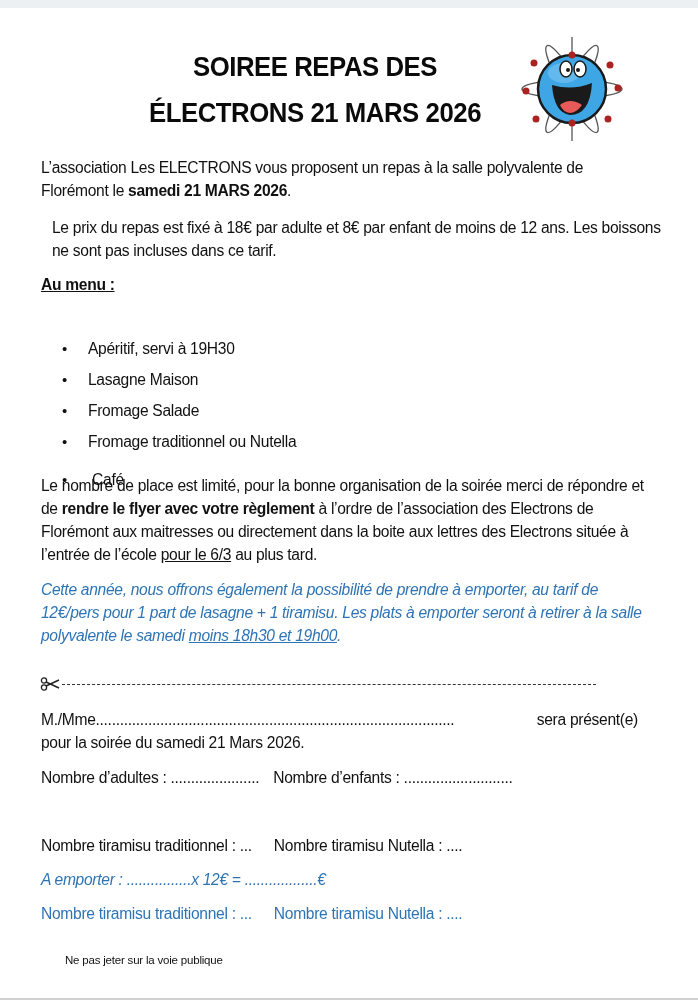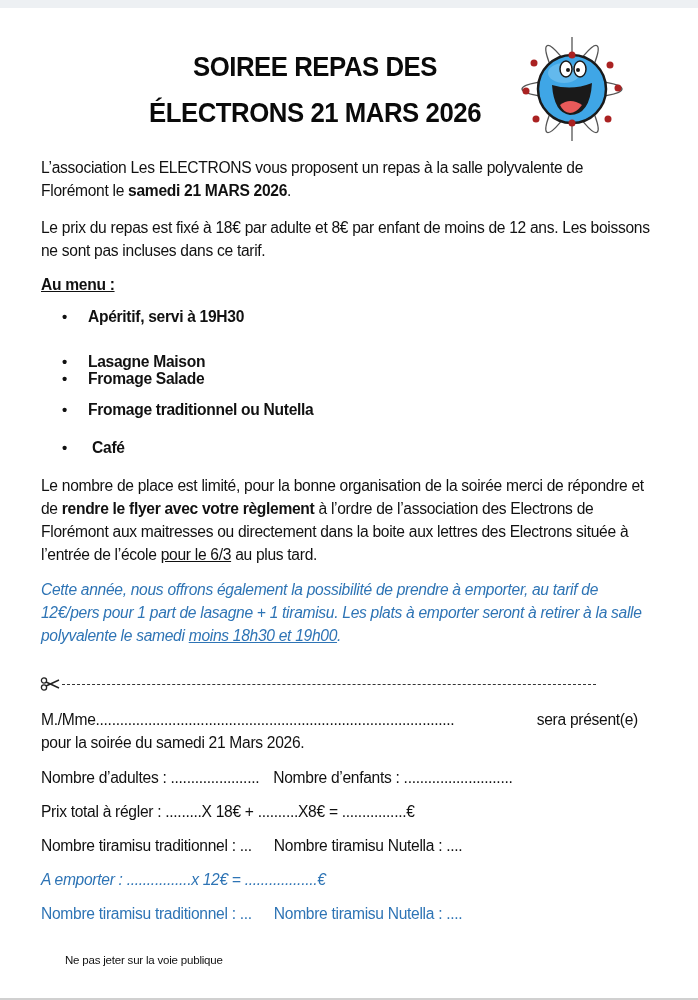--- a/index.html
+++ b/index.html
@@ -38,30 +38,30 @@
       position: absolute; left: 520px; top: 25px; width: 104px; height: 112px;
     }
     .text {
       position: absolute; left: 41px; width: 610px;
       font-size: 15.6px; line-height: 23px;
       letter-spacing: -0.3px;
     }
     .text b { font-weight: bold; }
     .u { text-decoration: underline; }
     .p1 { top: 148px; }
-    .p2 { top: 208px; }
+    .p2 { top: 208px; margin-left: 11px; }
     .menu-title {
       position: absolute; left: 41px; top: 268px;
       font-weight: bold; font-size: 15.6px; text-decoration: underline;
       letter-spacing: -0.3px;
     }
     .menu-list { position: absolute; left: 0; top: 0; }
     .menu-item {
-      position: absolute; left: 62px; font-weight: bold; font-size: 15.6px;
-      letter-spacing: -0.3px; white-space: nowrap;
+      position: absolute; left: 62px; font-weight: normal; font-size: 15.6px;
+      letter-spacing: -0.3px; white-space: nowrap; margin-top: 32px;
     }
     .menu-item .bullet {
       display: inline-block; width: 26px; font-size: 15px;
     }
     .p3 { top: 466px; }
     .blue {
       color: #2e74b5; font-style: italic;
     }
     .p4 { top: 570px; }
     .cutline {
@@ -131,21 +131,21 @@
   </svg>
 
   <div class="text p1"><span>L’association Les ELECTRONS vous proposent un repas à la salle polyvalente de Florémont le </span><b>samedi 21 MARS 2026</b><span>.</span></div>
 
   <div class="text p2">Le prix du repas est fixé à 18€ par adulte et 8€ par enfant de moins de 12 ans. Les boissons ne sont pas incluses dans ce tarif.</div>
 
   <div class="menu-title">Au menu :</div>
 
   <div class="menu-list">
     <div class="menu-item" style="top:300px"><span class="bullet">•</span><span>Apéritif, servi à 19H30</span></div>
-    <div class="menu-item" style="top:345px"><span class="bullet">•</span><span>Lasagne Maison</span></div>
+    <div class="menu-item" style="top:331px"><span class="bullet">•</span><span>Lasagne Maison</span></div>
     <div class="menu-item" style="top:362px"><span class="bullet">•</span><span>Fromage Salade</span></div>
     <div class="menu-item" style="top:393px"><span class="bullet">•</span><span>Fromage traditionnel ou Nutella</span></div>
     <div class="menu-item" style="top:431px"><span class="bullet">•</span>&nbsp;<span>Café</span></div>
   </div>
 
   <div class="text p3"><span>Le nombre de place est limité, pour la bonne organisation de la soirée merci de répondre et de </span><b>rendre le flyer avec votre règlement</b><span> à l’ordre de l’association des Electrons de Florémont aux maitresses ou directement dans la boite aux lettres des Electrons située à l’entrée de l’école </span><span class="u">pour le 6/3</span><span> au plus tard.</span></div>
 
   <div class="text p4 blue"><span>Cette année, nous offrons également la possibilité de prendre à emporter, au tarif de 12€/pers pour 1 part de lasagne + 1 tiramisu. Les plats à emporter seront à retirer à la salle polyvalente le samedi </span><span class="u">moins 18h30 et 19h00</span><span>.</span></div>
 
   <div class="cutline">
@@ -161,21 +161,20 @@
   <div class="form-line f1">
     <span>M./Mme.........................................................................................</span>
     <span class="right">sera  présent(e)</span>
   </div>
   <div class="form-line f2">pour la soirée du samedi 21 Mars 2026.</div>
 
   <div class="form-line f3">
     <span>Nombre d’adultes : ......................</span><span class="gap"></span><span>Nombre d’enfants : ...........................</span>
   </div>
 
-  <div class="form-line f4">Prix total à régler : .........X 18€ + ..........X8€ = ................€</div>
 
   <div class="form-line f5">
     <span>Nombre tiramisu traditionnel : ...</span><span class="gap" style="width:22px"></span><span>Nombre tiramisu Nutella : ....</span>
   </div>
 
   <div class="form-line f6">A emporter : ................x 12€ = ..................€</div>
 
   <div class="form-line f7">
     <span>Nombre tiramisu traditionnel : ...</span><span class="gap" style="width:22px"></span><span>Nombre tiramisu Nutella : ....</span>
   </div>

